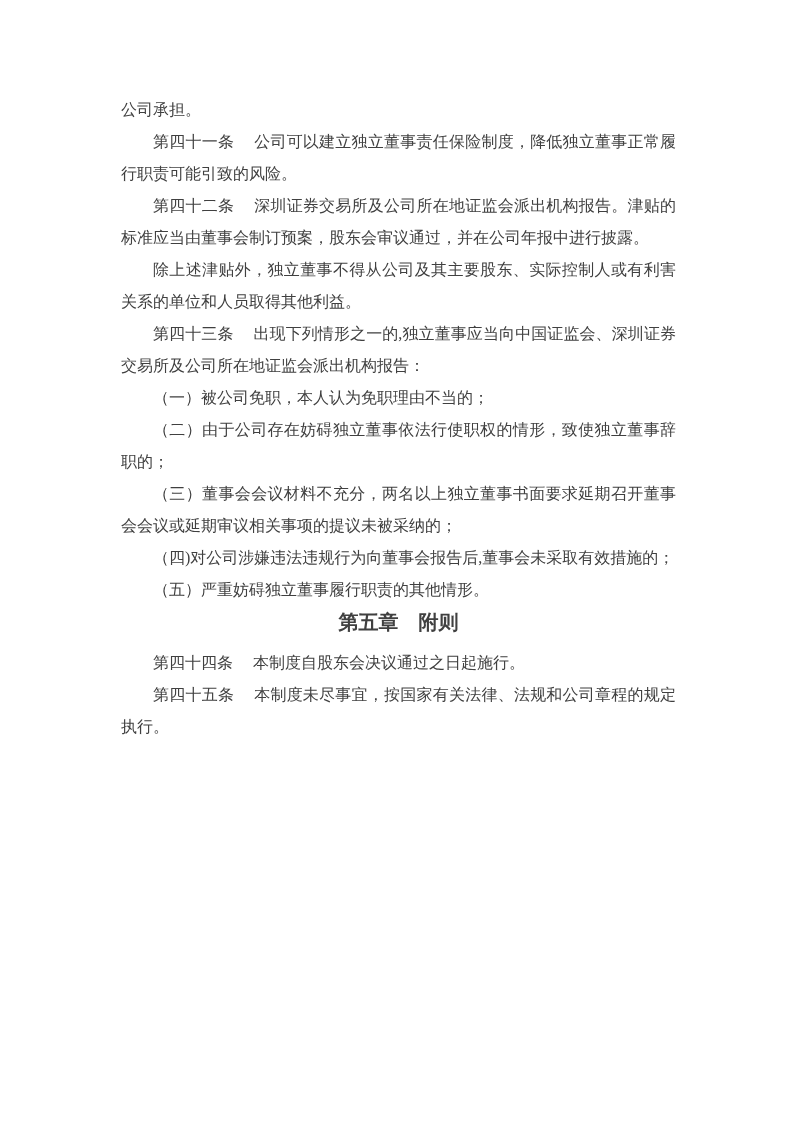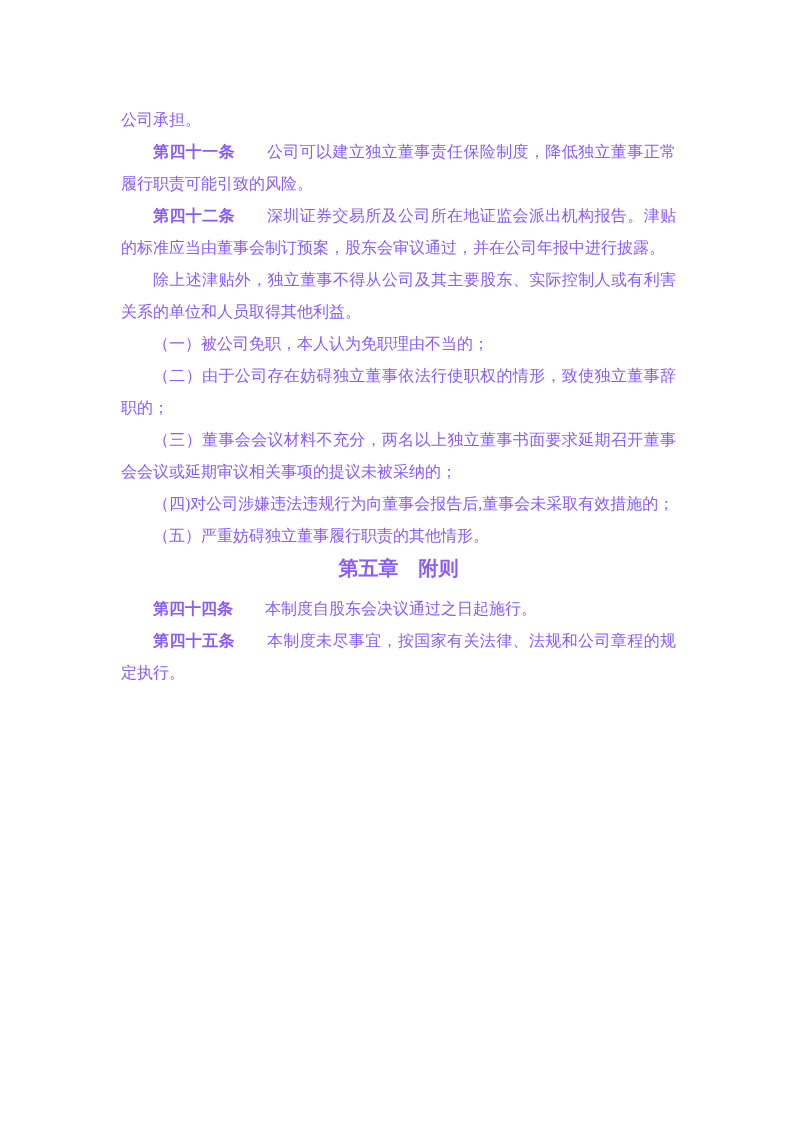--- a/index.html
+++ b/index.html
@@ -11,38 +11,38 @@
     position: relative;
     width: 794px;
     height: 1122px;
     background: #ffffff;
     overflow: hidden;
     font-family: "Liberation Serif", "DejaVu Serif", serif;
   }
   .content {
     position: absolute;
     left: 121px;
-    top: 104px;
+    top: 94px;
     width: 555px;
-    color: #8b5cf6;
+    color: #404040;
     font-size: 16px;
     line-height: 32px;
     text-align: justify;
   }
   .para {
     margin: 0;
     padding: 0;
     text-indent: 32px;
   }
   .para.no-indent {
     text-indent: 0;
   }
   .article-label {
-    font-weight: bold;
-    margin-right: 32px;
+    font-weight: normal;
+    margin-right: 20px;
   }
   .chapter-heading {
     margin: 0 0 9px 0;
     padding: 0;
     text-indent: 0;
     text-align: center;
     font-weight: bold;
     font-size: 20px;
     line-height: 32px;
   }
@@ -54,20 +54,21 @@
   <div class="content">
 
     <p class="para no-indent">公司承担。</p>
 
     <p class="para"><span class="article-label">第四十一条</span><span>公司可以建立独立董事责任保险制度，降低独立董事正常履行职责可能引致的风险。</span></p>
 
     <p class="para"><span class="article-label">第四十二条</span><span>深圳证券交易所及公司所在地证监会派出机构报告。津贴的标准应当由董事会制订预案，股东会审议通过，并在公司年报中进行披露。</span></p>
 
     <p class="para">除上述津贴外，独立董事不得从公司及其主要股东、实际控制人或有利害关系的单位和人员取得其他利益。</p>
 
+    <p class="para"><span class="article-label">第四十三条</span><span>出现下列情形之一的,独立董事应当向中国证监会、深圳证券交易所及公司所在地证监会派出机构报告：</span></p>
 
     <p class="para">（一）被公司免职，本人认为免职理由不当的；</p>
 
     <p class="para">（二）由于公司存在妨碍独立董事依法行使职权的情形，致使独立董事辞职的；</p>
 
     <p class="para">（三）董事会会议材料不充分，两名以上独立董事书面要求延期召开董事会会议或延期审议相关事项的提议未被采纳的；</p>
 
     <p class="para">（四)对公司涉嫌违法违规行为向董事会报告后,董事会未采取有效措施的；</p>
 
     <p class="para">（五）严重妨碍独立董事履行职责的其他情形。</p>

